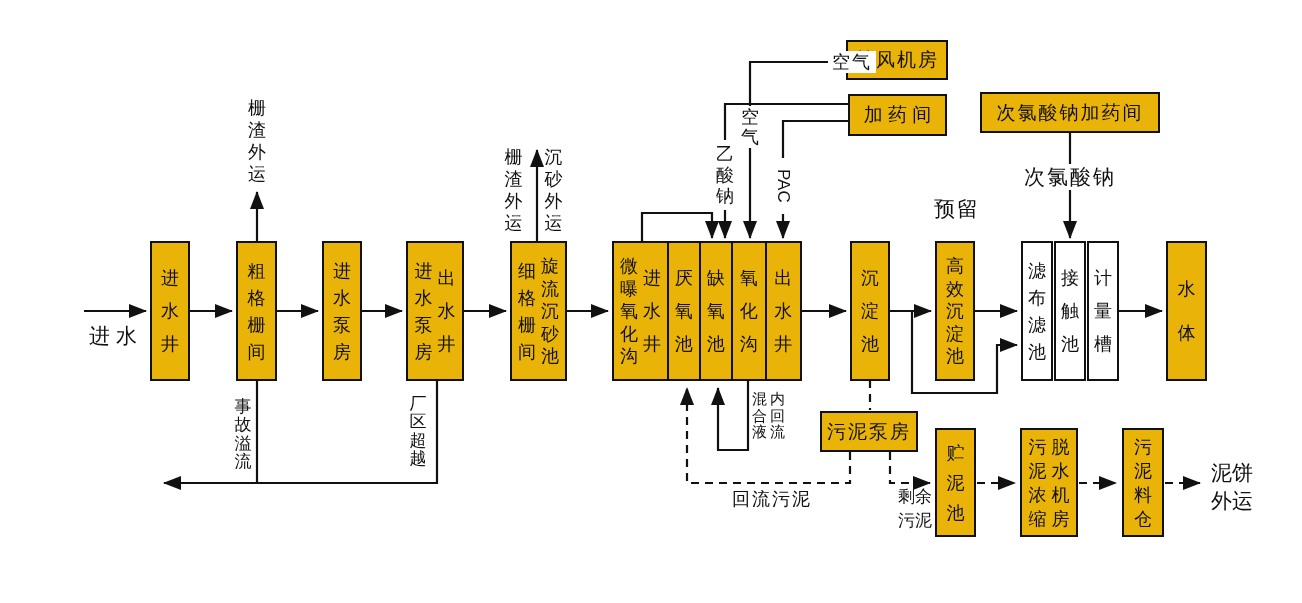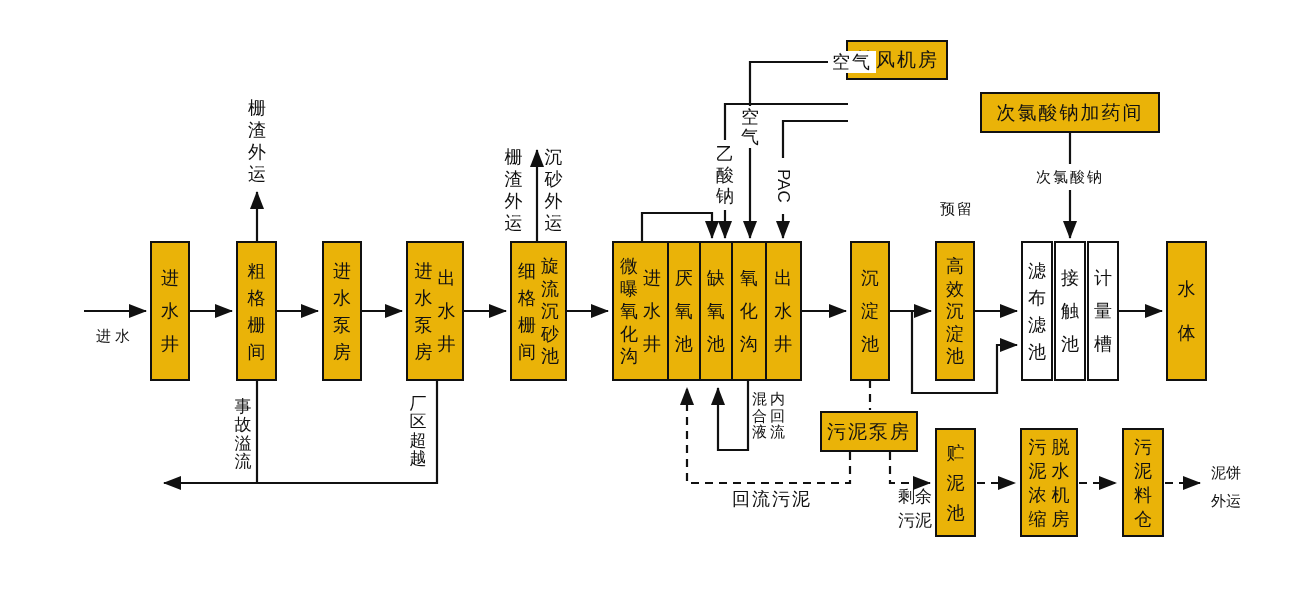--- a/index.html
+++ b/index.html
@@ -19,21 +19,21 @@
   .vtext{display:flex;flex-direction:column;align-items:center;justify-content:center;
          font-size:18px;line-height:1;}
   .g2{gap:26px}.g3{gap:15px}.g4{gap:9px}.g5{gap:4.5px}
   .g3s{gap:12px}.g4s{gap:6px}
   .gl4{gap:4px}.gl3{gap:3px}.gl2{gap:2px}.gl1{gap:1.5px}
   .lab{position:absolute;box-sizing:border-box;}
   .hl{display:flex;align-items:center;justify-content:center;}
   .bgw{background:#fff;}
   .pre{white-space:pre-line;}
   .ls2{letter-spacing:2px;}
-  .f19{font-size:15px;}.f18{font-size:18px;}.f17{font-size:17px;}.f15{font-size:15px;}
+  .f19{font-size:21px;}.f18{font-size:18px;}.f17{font-size:17px;}.f15{font-size:15px;}
   .vlatin{writing-mode:vertical-rl;text-orientation:mixed;display:flex;align-items:center;justify-content:center;}
 </style>
 </head>
 <body>
 
 <div class="canvas">
 
   <svg class="lines" width="1302" height="603" viewBox="0 0 1302 603">
     <defs>
       <marker id="ah" markerUnits="userSpaceOnUse" markerWidth="18" markerHeight="14" viewBox="0 0 18 14" refX="17" refY="7" orient="auto">
@@ -215,20 +215,23 @@
   <div class="box" style="left:1166px;top:241px;width:41px;height:140px;">
     <span class="vtext g2">
         <span>水</span>
         <span>体</span>
       </span>
   </div>
 
   <div class="box hbox ls2" style="left:846px;top:40px;width:102px;height:40px;">
     <span>鼓风机房</span>
   </div>
+  <div class="box hbox" style="left:848px;top:94px;width:99px;height:42px;">
+    <span>加 药 间</span>
+  </div>
   <div class="box hbox ls2" style="left:980px;top:92px;width:180px;height:41px;">
     <span>次氯酸钠加药间</span>
   </div>
 
   <div class="box hbox ls2" style="left:820px;top:411px;width:98px;height:41px;">
     <span>污泥泵房</span>
   </div>
   <div class="box" style="left:935px;top:428px;width:41px;height:109px;">
     <span class="vtext g3s">
         <span>贮</span>

